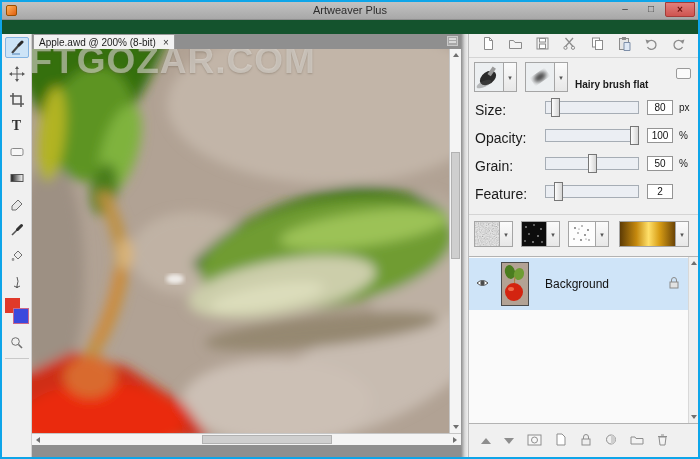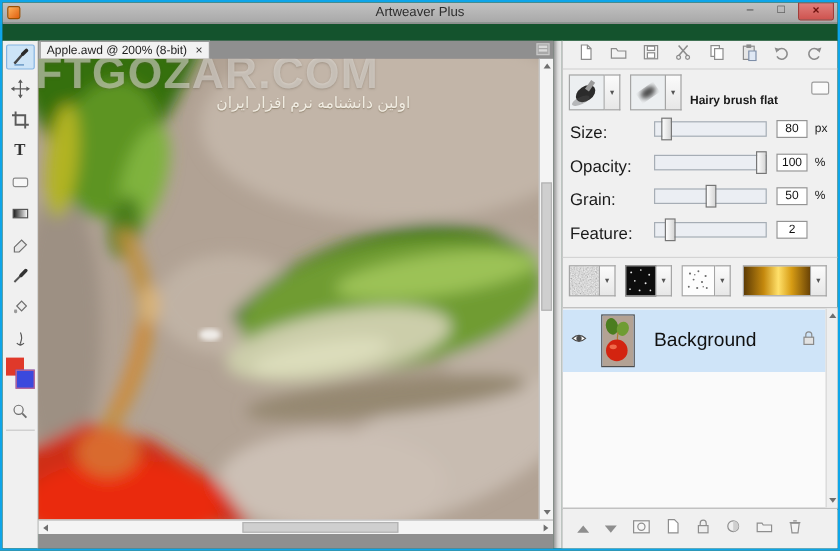--- a/index.html
+++ b/index.html
@@ -89,21 +89,21 @@
   .sunit{position:absolute;left:210px;top:2px;font-size:10px;color:#1a1a1a;}
   .rp-presets{position:absolute;left:0;top:180px;right:0;height:38px;border-top:1px solid #d4d4d4;}
   .pp{position:absolute;top:6px;height:26px;border:1px solid #a5a5a5;}
   .pdd{position:absolute;top:6px;width:13px;height:26px;border:1px solid #a5a5a5;border-left:none;
        background:linear-gradient(#fbfbfb,#e7e7e7);font-size:7px;color:#555;text-align:center;line-height:26px;}
   .gold{background:linear-gradient(90deg,#5e3c05,#c5890e 30%,#ffe06a 52%,#d79c14 72%,#6b4406);}
   .rp-layers{position:absolute;left:0;top:222px;right:0;bottom:33px;background:#fafafa;
              border-top:1px solid #b3b3b3;border-bottom:1px solid #b3b3b3;}
   .lrow{position:absolute;left:0;top:1px;right:10px;height:52px;background:#cfe4f8;display:flex;align-items:center;}
   .lthumb{width:28px;height:44px;border:1px solid #4c4c4c;margin-left:12px;}
-  .lname{font-size:16px;color:#111;margin-left:16px;}
+  .lname{font-size:12px;color:#111;margin-left:16px;}
   .llock{margin-left:auto;margin-right:8px;}
   .lscroll{position:absolute;right:0;top:0;bottom:0;width:10px;background:#efefef;border-left:1px solid #d8d8d8;}
   .rp-buttons{position:absolute;left:0;right:0;bottom:0;height:32px;background:#f0f0f0;
               display:flex;align-items:center;gap:13px;padding:0 12px;}
   .tri-up{width:0;height:0;border-left:5px solid transparent;border-right:5px solid transparent;border-bottom:6px solid #8e8e8e;}
   .tri-down{width:0;height:0;border-left:5px solid transparent;border-right:5px solid transparent;border-top:6px solid #8e8e8e;}
 </style>
 </head>
 <body>
 
@@ -259,21 +259,20 @@
           <ellipse cx="332" cy="180" rx="85" ry="17" fill="#9cc257" transform="rotate(-8 332 180)"></ellipse>
           <ellipse cx="250" cy="238" rx="95" ry="27" fill="#ccceaa" transform="rotate(-10 250 238)"></ellipse>
           <ellipse cx="235" cy="248" rx="58" ry="12" fill="#dcddbb" transform="rotate(-10 235 248)"></ellipse>
           <path d="M-12,328 L40,303 L95,318 L152,355 L178,390 L-12,390 Z" fill="#cf2d14"></path>
           <ellipse cx="70" cy="372" rx="82" ry="38" fill="#ea2c0d"></ellipse>
           <ellipse cx="58" cy="328" rx="26" ry="21" fill="#d96a2f"></ellipse>
         </g>
         <ellipse cx="143" cy="230" rx="9" ry="5" fill="rgba(255,255,255,0.75)" filter="url(#pb2)"></ellipse>
       </svg>
       <div class="wm1">SOFTGOZAR.COM</div>
-      <div class="wm2">اولین دانشنامه نرم افزار ایران</div>
     </div>
 
     <div class="vscroll">
       <div class="sarrow up" style="left:3px;top:4px;"></div>
       <div class="vthumb"></div>
       <div class="sarrow down" style="left:3px;bottom:4px;"></div>
     </div>
     <div class="hscroll">
       <div class="sarrow left" style="left:4px;top:3px;"></div>
       <div class="hthumb"></div>

